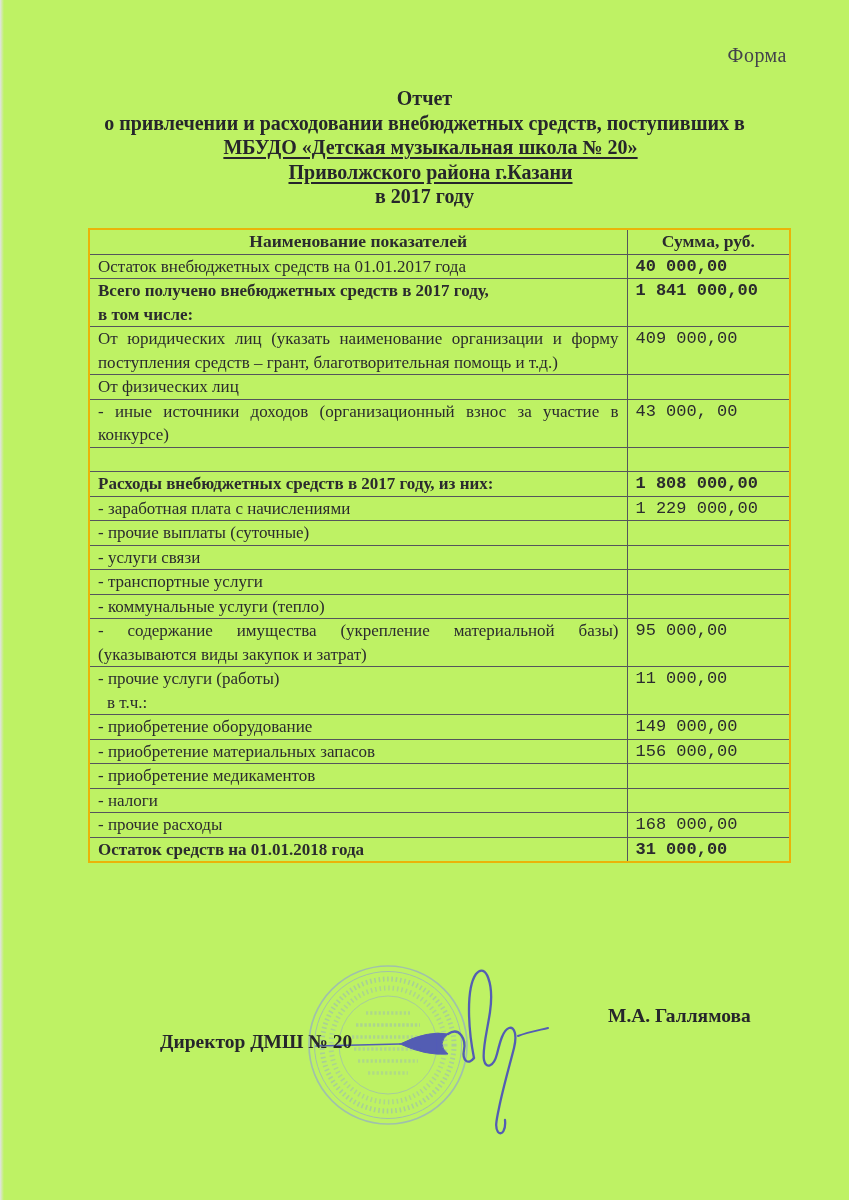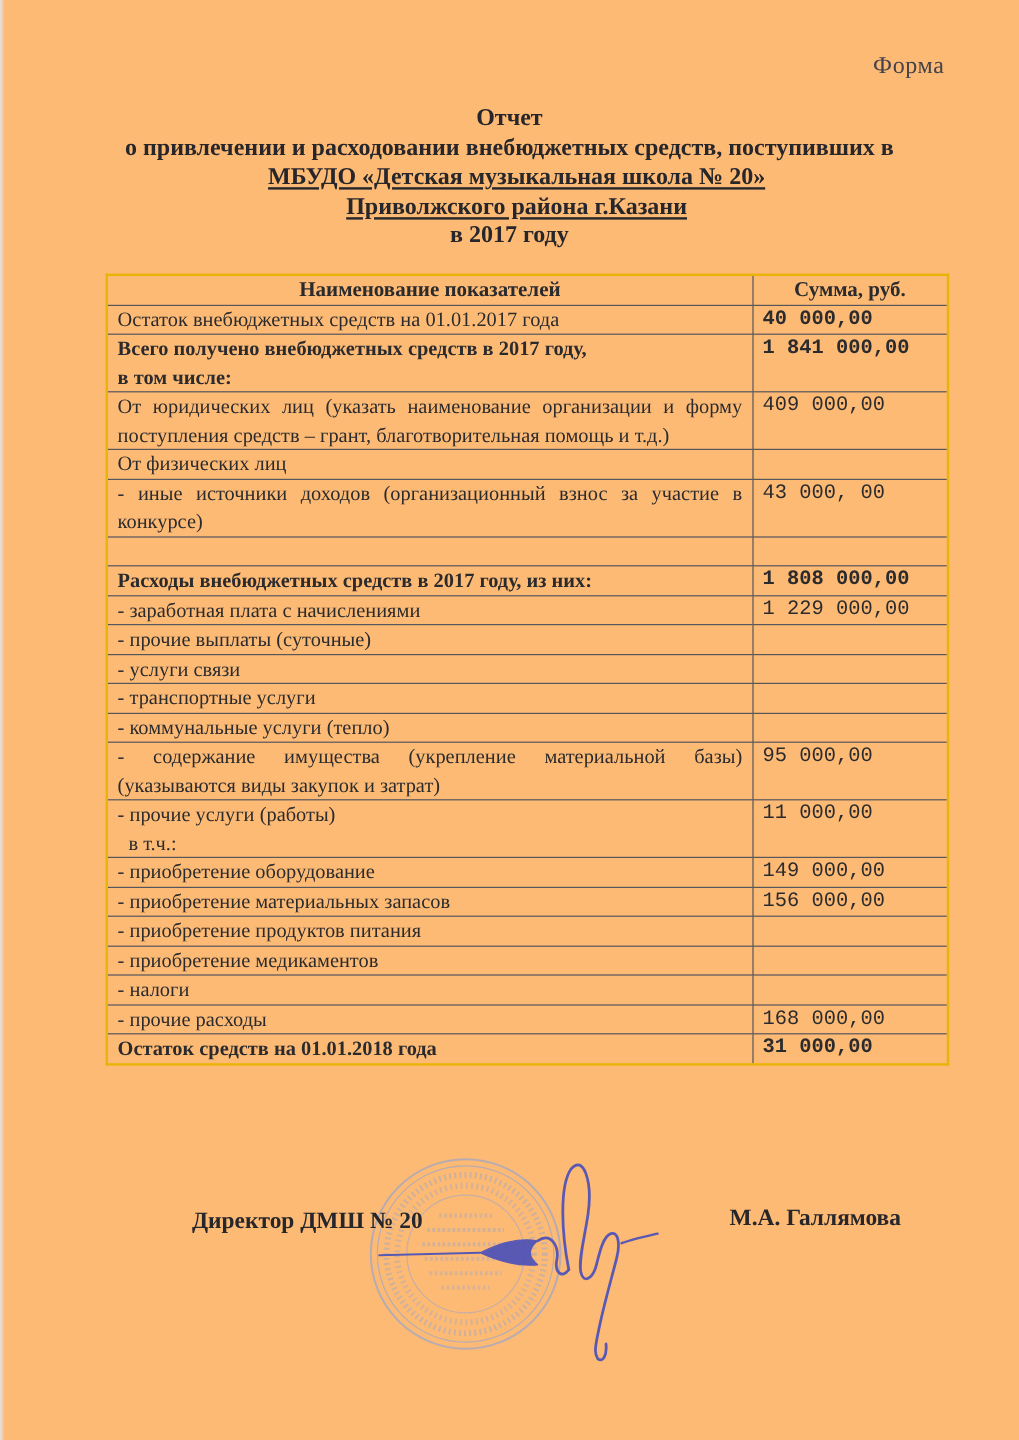--- a/index.html
+++ b/index.html
@@ -5,21 +5,21 @@
   html, body {
     margin: 0;
     padding: 0;
     background: #d8d8d8;
   }
   .page {
     position: relative;
     width: 849px;
     height: 1200px;
     margin: 0 auto;
-    background: #fdba74;
+    background: #bef264;
     overflow: hidden;
     font-family: "Liberation Serif", "DejaVu Serif", serif;
     color: #2b2b2e;
   }
   
   .page::before {
     content: "";
     position: absolute;
     left: 0; top: 0; bottom: 0;
     width: 4px;
@@ -81,21 +81,21 @@
   td.pb { padding-bottom: 14px; }
   .sub.ind { padding-left: 9px; }
   tr.empty-row td { height: 23px; }
   .footer-name {
     position: absolute;
     font-weight: bold;
     font-size: 19.5px;
     color: #26262b;
     white-space: nowrap;
   }
-  .director-label { top: 1007px; left: 160px; }
+  .director-label { top: 1031px; left: 160px; }
   .person-name   { top: 1005px; left: 608px; }
   .seal-area {
     position: absolute;
     top: 953px;
     left: 288px;
     width: 364px;
     height: 196px;
     pointer-events: none;
   }
   .stamp-g { opacity: 0.62; }
@@ -217,26 +217,20 @@
           <td>
             <div>- приобретение оборудование</div>
           </td>
           <td class="val">149 000,00</td>
         </tr>
         <tr>
           <td>
             <div>- приобретение материальных запасов</div>
           </td>
           <td class="val">156 000,00</td>
-        </tr>
-        <tr>
-          <td>
-            <div>- приобретение продуктов питания</div>
-          </td>
-          <td class="val"></td>
         </tr>
         <tr>
           <td>
             <div>- приобретение медикаментов</div>
           </td>
           <td class="val"></td>
         </tr>
         <tr>
           <td>
             <div>- налоги</div>

